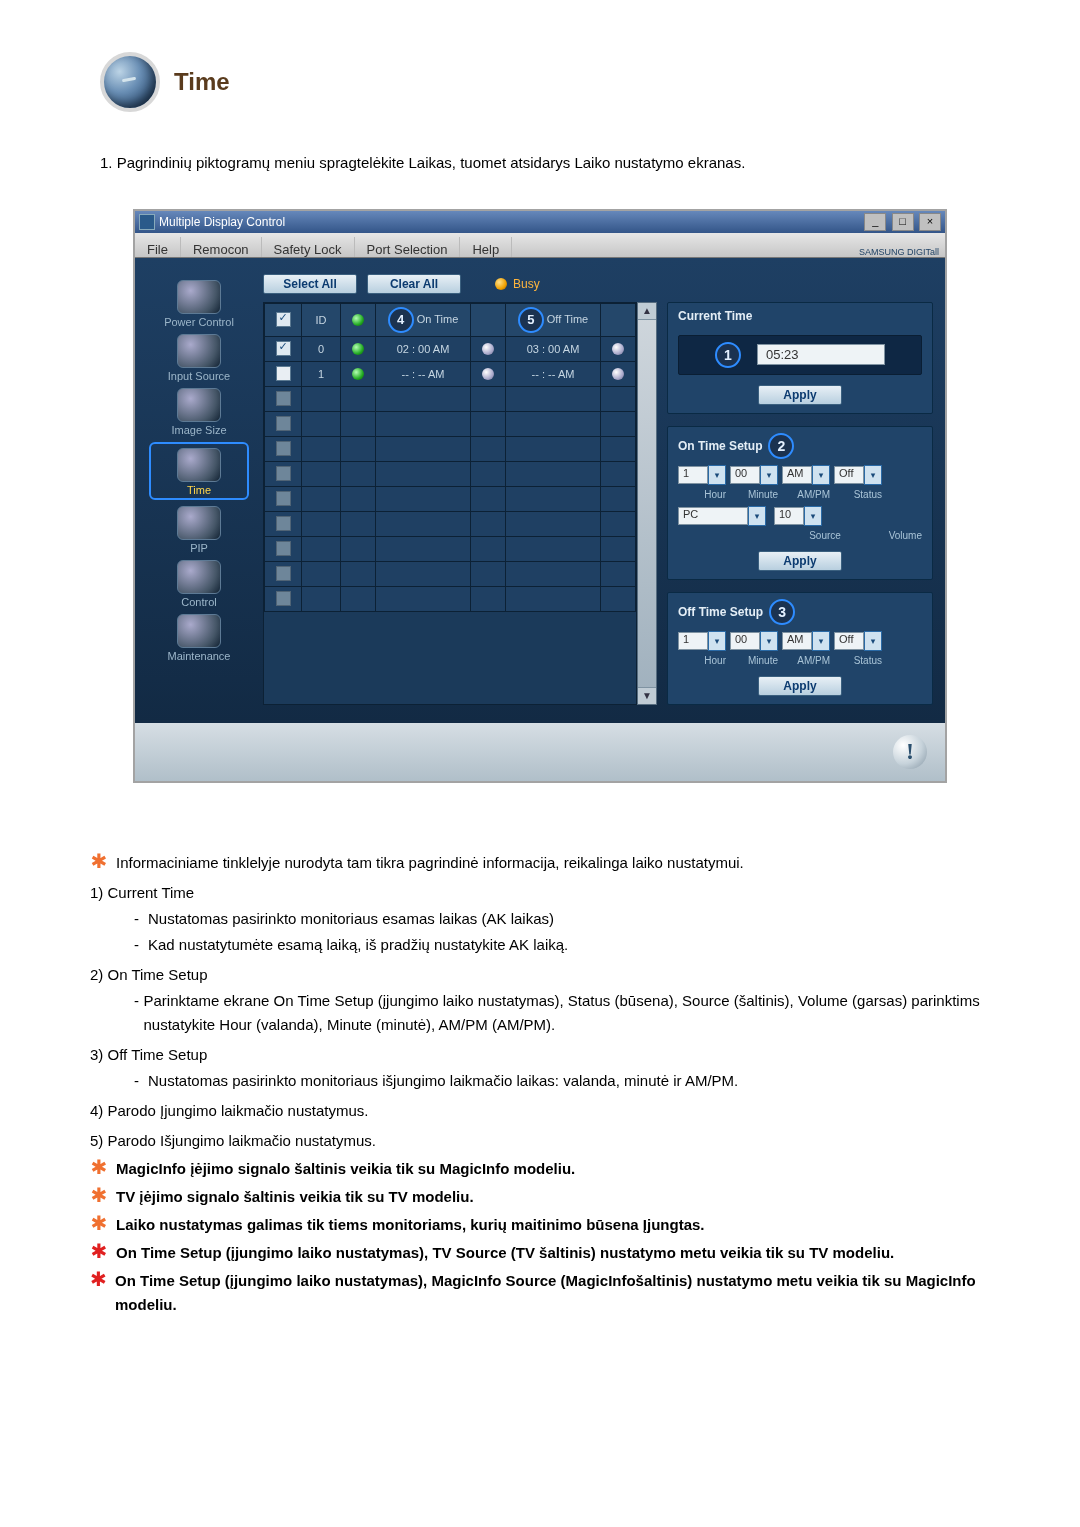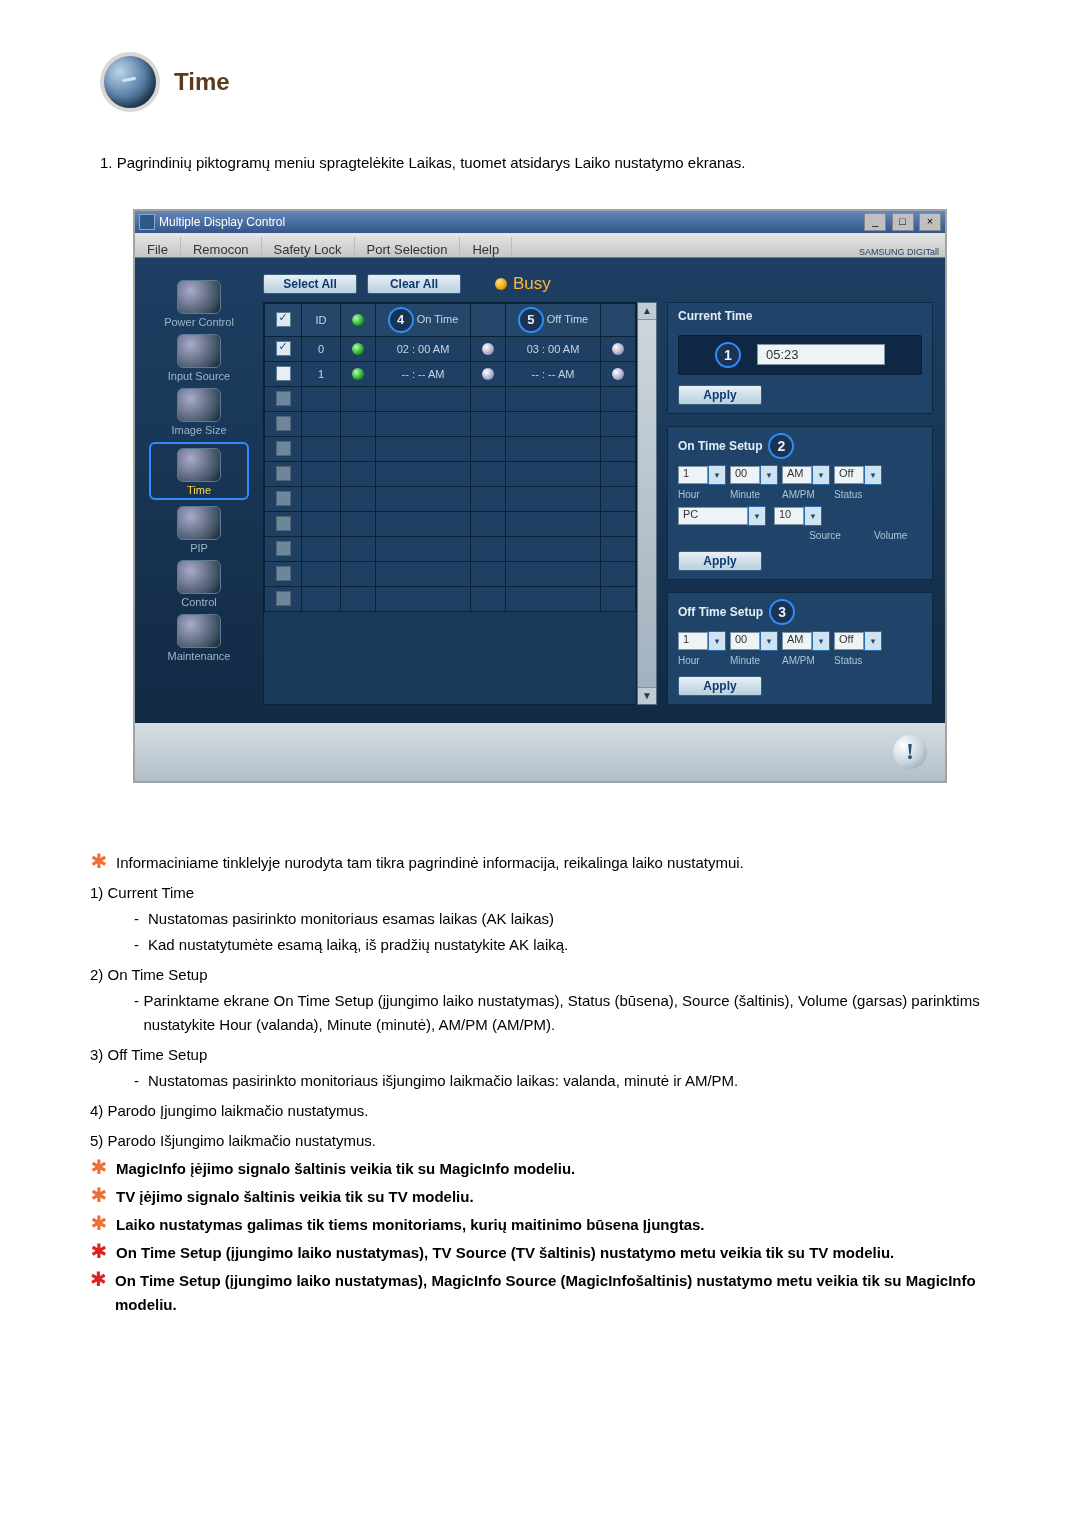--- a/index.html
+++ b/index.html
@@ -24,21 +24,21 @@
   .nav-item{width:88px;display:flex;flex-direction:column;align-items:center;margin-bottom:6px}
   .nav-ic{width:42px;height:32px;border-radius:6px;background:radial-gradient(circle at 30% 30%,#aac,#456 70%,#123);border:1px solid #5d7a95}
   .nav-lab{font-size:11px;color:#9cb6c9;margin-top:2px;text-align:right}
   .nav-item.sel{border:2px solid #2e8cff;border-radius:6px;padding:4px 4px 2px}
   .nav-item.sel .nav-lab{color:#ffd64a}
   
   .main{flex:1;display:flex;flex-direction:column}
   .toprow{display:flex;align-items:center;margin:0 0 8px 0}
   .btn3d{display:inline-block;min-width:76px;text-align:center;font-size:12px;padding:2px 8px;color:#0c3b70;font-weight:bold;background:linear-gradient(#e8f0f6,#b8cfdf);border:1px solid #3b607f;border-radius:2px}
   .toprow .btn3d{margin-right:10px}
-  .busy{display:flex;align-items:center;margin-left:24px;color:#ffb53d;font-size:17px}
+  .busy{display:flex;align-items:center;margin-left:24px;color:#ffb53d;font-size:12px}
   .busy .dot{width:12px;height:12px;border-radius:50%;background:radial-gradient(circle at 35% 35%,#ffe08a,#f0a000 60%,#8a5000);margin-right:6px}
   .grid-area{display:flex}
   
   .tbl{background:#1b3a5a;border:1px solid #0c2135}
   .tbl table{border-collapse:collapse}
   .tbl th,.tbl td{border:1px solid #0c2135;font-size:11px;text-align:center;color:#c6d6e2}
   .tbl th{background:#24476a;padding:3px 4px;font-weight:normal}
   .tbl td{background:#1f4063;padding:3px 4px;height:18px}
   .chk{display:inline-block;width:13px;height:13px;background:#e9eef3;border:1px solid #5c7a92;vertical-align:middle}
   .chk.on{background:#dfe9f1}
@@ -63,22 +63,22 @@
   .circnum{width:22px;height:22px;border-radius:50%;background:#1b3250;border:2px solid #2e8cff;color:#e4f0ff;display:inline-flex;align-items:center;justify-content:center;font-size:14px;font-weight:bold;margin-left:6px}
   .timefield{display:flex;align-items:center;justify-content:center;background:#0e2744;border:1px solid #0a1e33;margin:6px 10px;padding:6px;border-radius:2px}
   .timefield .circnum{margin:0 16px 0 0}
   .timetext{width:110px;background:#eef3f6;color:#333;font-size:13px;padding:2px 8px;border:1px solid #7f93a2;text-align:left}
   .prow{display:flex;align-items:center;padding:0 10px 4px;gap:4px}
   .inp{background:#eef3f6;color:#333;border:1px solid #7f93a2;height:18px;font-size:11px;padding:0 4px;box-sizing:border-box}
   .spin{width:30px}
   .dd{display:flex;align-items:center}
   .dd .arr{width:16px;height:18px;background:#cfe2f0;border:1px solid #2a6aa6;display:flex;align-items:center;justify-content:center;font-size:9px;color:#1a4a7a}
   .plabels{display:flex;padding:0 10px 6px;gap:4px;font-size:10px;color:#a9c4d7}
-  .plabels span{text-align:left}
-  .apply-row{display:flex;justify-content:flex-start;padding:4px 10px 8px}
+  .plabels span{text-align:right}
+  .apply-row{display:flex;justify-content:center;padding:4px 10px 8px}
   .apply{min-width:62px;font-size:12px;font-weight:bold;color:#0c3b70;background:linear-gradient(#e8f0f6,#b8cfdf);border:1px solid #3b607f;border-radius:2px;padding:2px 10px;text-align:center}
   .statusbar{height:58px;background:linear-gradient(#d6dee4,#b0bfc9);display:flex;justify-content:flex-end;align-items:center;padding:0 18px}
   .status-ic{width:34px;height:34px;border-radius:50%;background:radial-gradient(circle at 30% 30%,#fff,#c7d3db 55%,#8294a2);display:flex;align-items:center;justify-content:center;color:#2a4f6e;font-size:24px;font-weight:bold;font-family:Georgia,serif}
   
   .callout{width:22px;height:22px;border-radius:50%;background:#1b3250;border:2px solid #2e8cff;color:#e4f0ff;display:inline-flex;align-items:center;justify-content:center;font-size:13px;font-weight:bold;vertical-align:middle;margin-right:3px}
   
   .copy{margin:0 90px;font-size:15px;line-height:1.6;color:#000}
   .star-row{display:flex;align-items:flex-start;margin:4px 0}
   .star{color:#f07030;font-size:20px;line-height:20px;margin-right:8px;width:18px;text-align:center}
   .star.red{color:#e02020}

